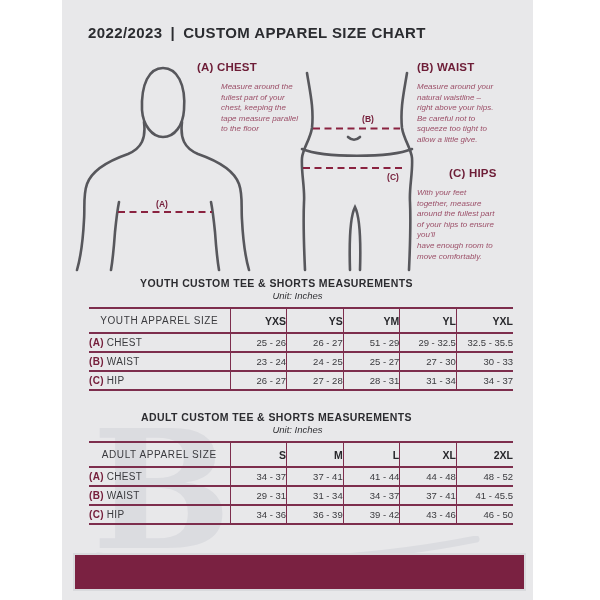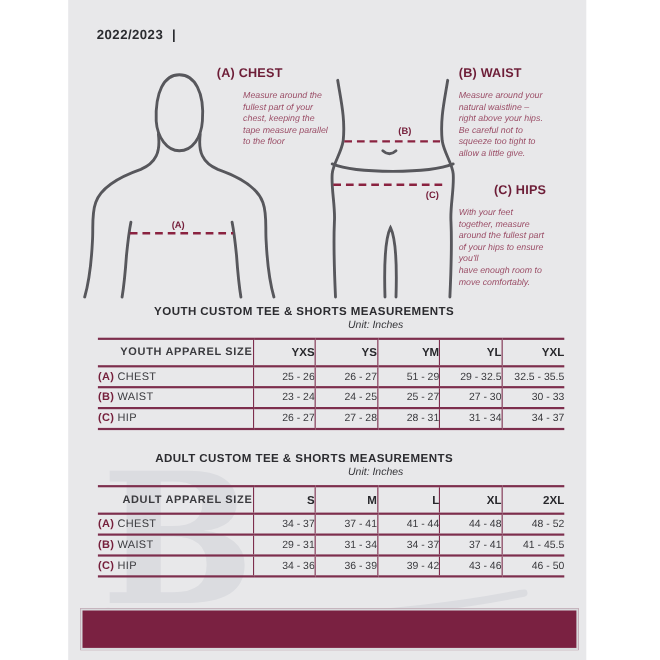--- a/index.html
+++ b/index.html
@@ -8,21 +8,21 @@
     --figure-line:#57575c; --page-bg:#e8e8ea; --outer-bg:#ffffff;
     --footer-bar:#7a2141; --watermark:#dbdce0; --logo-gray:#8f9094;
   }
   *{margin:0;padding:0;box-sizing:border-box;}
   html,body{width:600px;height:600px;}
   body{background:var(--outer-bg);font-family:"Liberation Sans",sans-serif;position:relative;overflow:hidden;}
   .content{position:absolute;left:62px;top:0;width:471px;height:600px;background:var(--page-bg);overflow:hidden;}
 
   
   .header-title{position:absolute;left:26px;top:24px;display:flex;gap:8px;align-items:baseline;
-    font-size:12px;font-weight:bold;letter-spacing:.4px;color:var(--ink);}
+    font-size:15px;font-weight:bold;letter-spacing:.4px;color:var(--ink);}
   .brand{position:absolute;left:320px;top:17px;display:flex;align-items:center;gap:5px;}
   .brand-name{font-size:10px;font-weight:bold;letter-spacing:3.2px;color:var(--ink);}
 
   
   .watermark{position:absolute;left:30px;top:408px;font-family:"DejaVu Serif",serif;font-weight:bold;
     font-size:165px;line-height:1;color:var(--watermark);z-index:0;}
   .watermark-swoosh{position:absolute;left:30px;top:536px;z-index:0;}
 
   
   .figures{position:absolute;left:0;top:60px;z-index:1;}
@@ -31,45 +31,46 @@
   .figures text{font-family:"Liberation Sans",sans-serif;font-size:8.5px;font-weight:bold;fill:var(--maroon);}
 
   
   .instr-head{position:absolute;font-size:11.5px;font-weight:bold;color:#6d1d37;letter-spacing:.2px;z-index:1;}
   .instr-body{position:absolute;font-size:8px;line-height:10.6px;font-style:italic;color:var(--body-copy);
     white-space:pre-line;z-index:1;width:112px;}
 
   
   .tbl-title{position:absolute;width:429px;text-align:center;font-size:10.5px;font-weight:bold;
     letter-spacing:.4px;color:#2c2c30;z-index:1;}
-  .tbl-unit{position:absolute;width:471px;text-align:center;font-size:9.5px;font-style:italic;color:#333337;z-index:1;margin-left:44px;}
+  .tbl-unit{position:absolute;width:471px;text-align:center;font-size:9.5px;font-style:italic;color:#333337;z-index:1;}
   .size-table{position:absolute;left:27px;width:424px;border-collapse:collapse;table-layout:fixed;z-index:1;}
   .size-table td,.size-table th{border-top:2px solid var(--maroon-border);padding:0;overflow:hidden;}
   .size-table tr:last-child td{border-bottom:2px solid var(--maroon-border);}
   .size-table .c1{border-left:1px solid var(--maroon-border);text-align:right;}
   .size-table th{height:25px;}
   .size-table td{height:19px;}
-  .th-label{font-size:10px;font-weight:bold;letter-spacing:.6px;color:var(--table-text);text-align:right;padding-left:12px;margin-left:36px;}
+  .th-label{font-size:10px;font-weight:normal;letter-spacing:.6px;color:var(--table-text);text-align:center;padding-left:12px;margin-left:36px;}
   .th-size{font-size:10.5px;font-weight:bold;color:#28282c;text-align:center;}
   .td-label{font-size:10px;letter-spacing:.3px;color:var(--table-text);text-align:left;padding-left:8px;}
   .td-label b{color:var(--maroon);font-weight:bold;margin-right:3px;}
   .td-val{font-size:9.5px;color:var(--table-text);text-align:center;}
 
   
   .footer-bar{position:absolute;left:11px;top:553px;width:453px;height:38px;background:var(--footer-bar);
     border:2px solid #d9dadd;z-index:1;}
 </style>
 </head>
 <body>
 
 <div class="content">
 
   <div class="header-title">
     <span>2022/2023</span>
     <span>|</span>
+    <span>CUSTOM APPAREL SIZE CHART</span>
   </div>
 
   <div class="watermark">B</div>
   <svg class="watermark-swoosh" width="390" height="26" viewBox="0 0 390 26">
     <path d="M6 20 C120 32 270 26 384 3" fill="none" stroke="var(--watermark)" stroke-width="7" stroke-linecap="round"></path>
   </svg>
 
   <svg class="figures" width="360" height="212" viewBox="0 0 360 212">
 
     <g>

